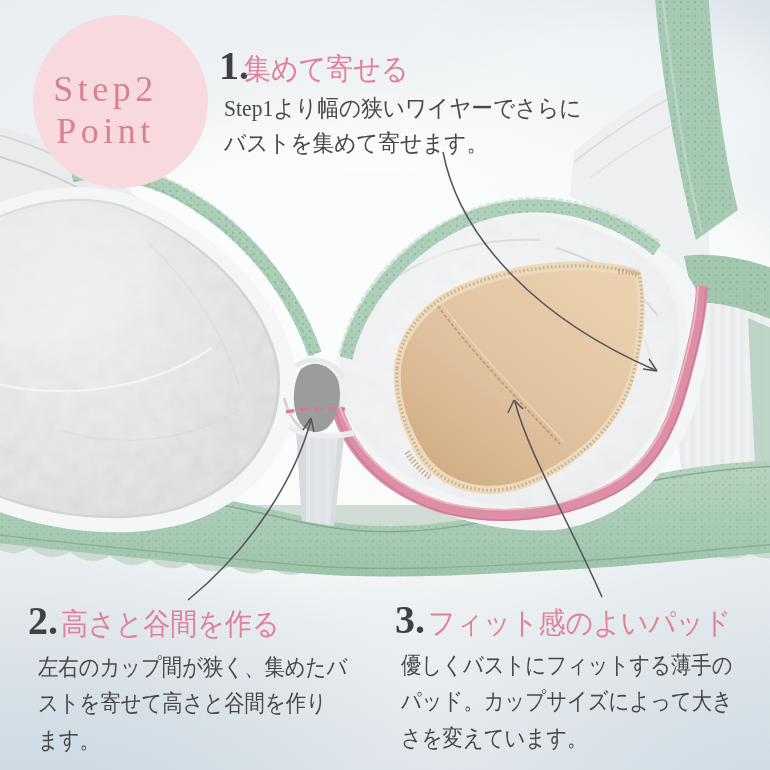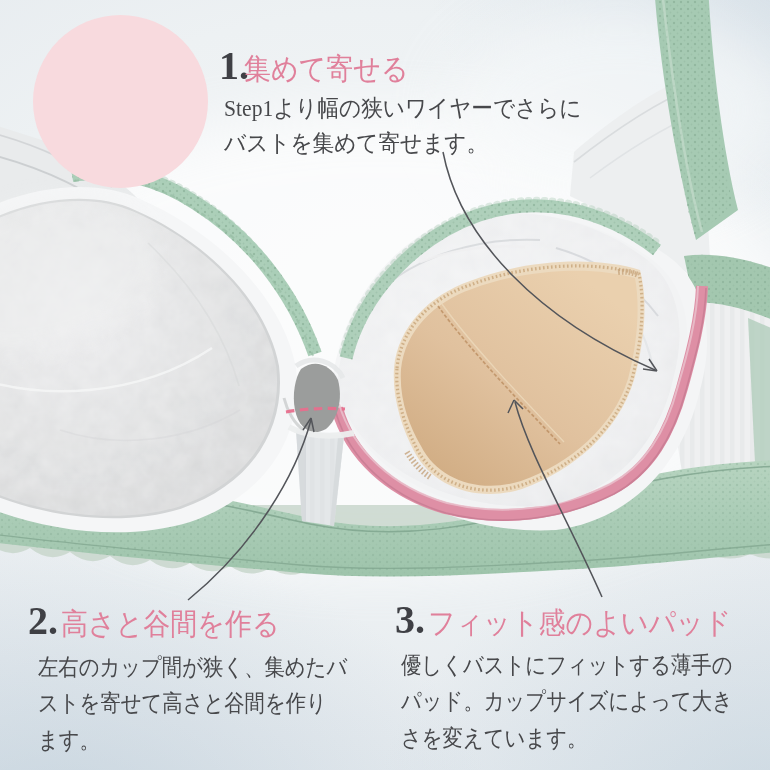--- a/index.html
+++ b/index.html
@@ -202,20 +202,22 @@
     <g>
       <path d="M 602,597 C 568,520 528,452 515,402"></path>
       <path d="M 514,400 L 508,413 M 514,400 L 523,409"></path>
     </g>
     <path d="M 286,412 Q 315,407 345,409" stroke="#e76f8d" stroke-width="3.2" stroke-dasharray="8.5 5.5" opacity="0.95"></path>
   </g>
 </svg>
 
 <div class="badge">
   <div class="txt">
+    <div>Step2</div>
+    <div>Point</div>
   </div>
 </div>
 
 <div class="sec" id="sec1">
   <div class="head">
     <span class="num">1.</span>
         <span class="title">集めて寄せる</span>
   </div>
   <div class="body">
     <div>Step1より幅の狭いワイヤーでさらに</div>

